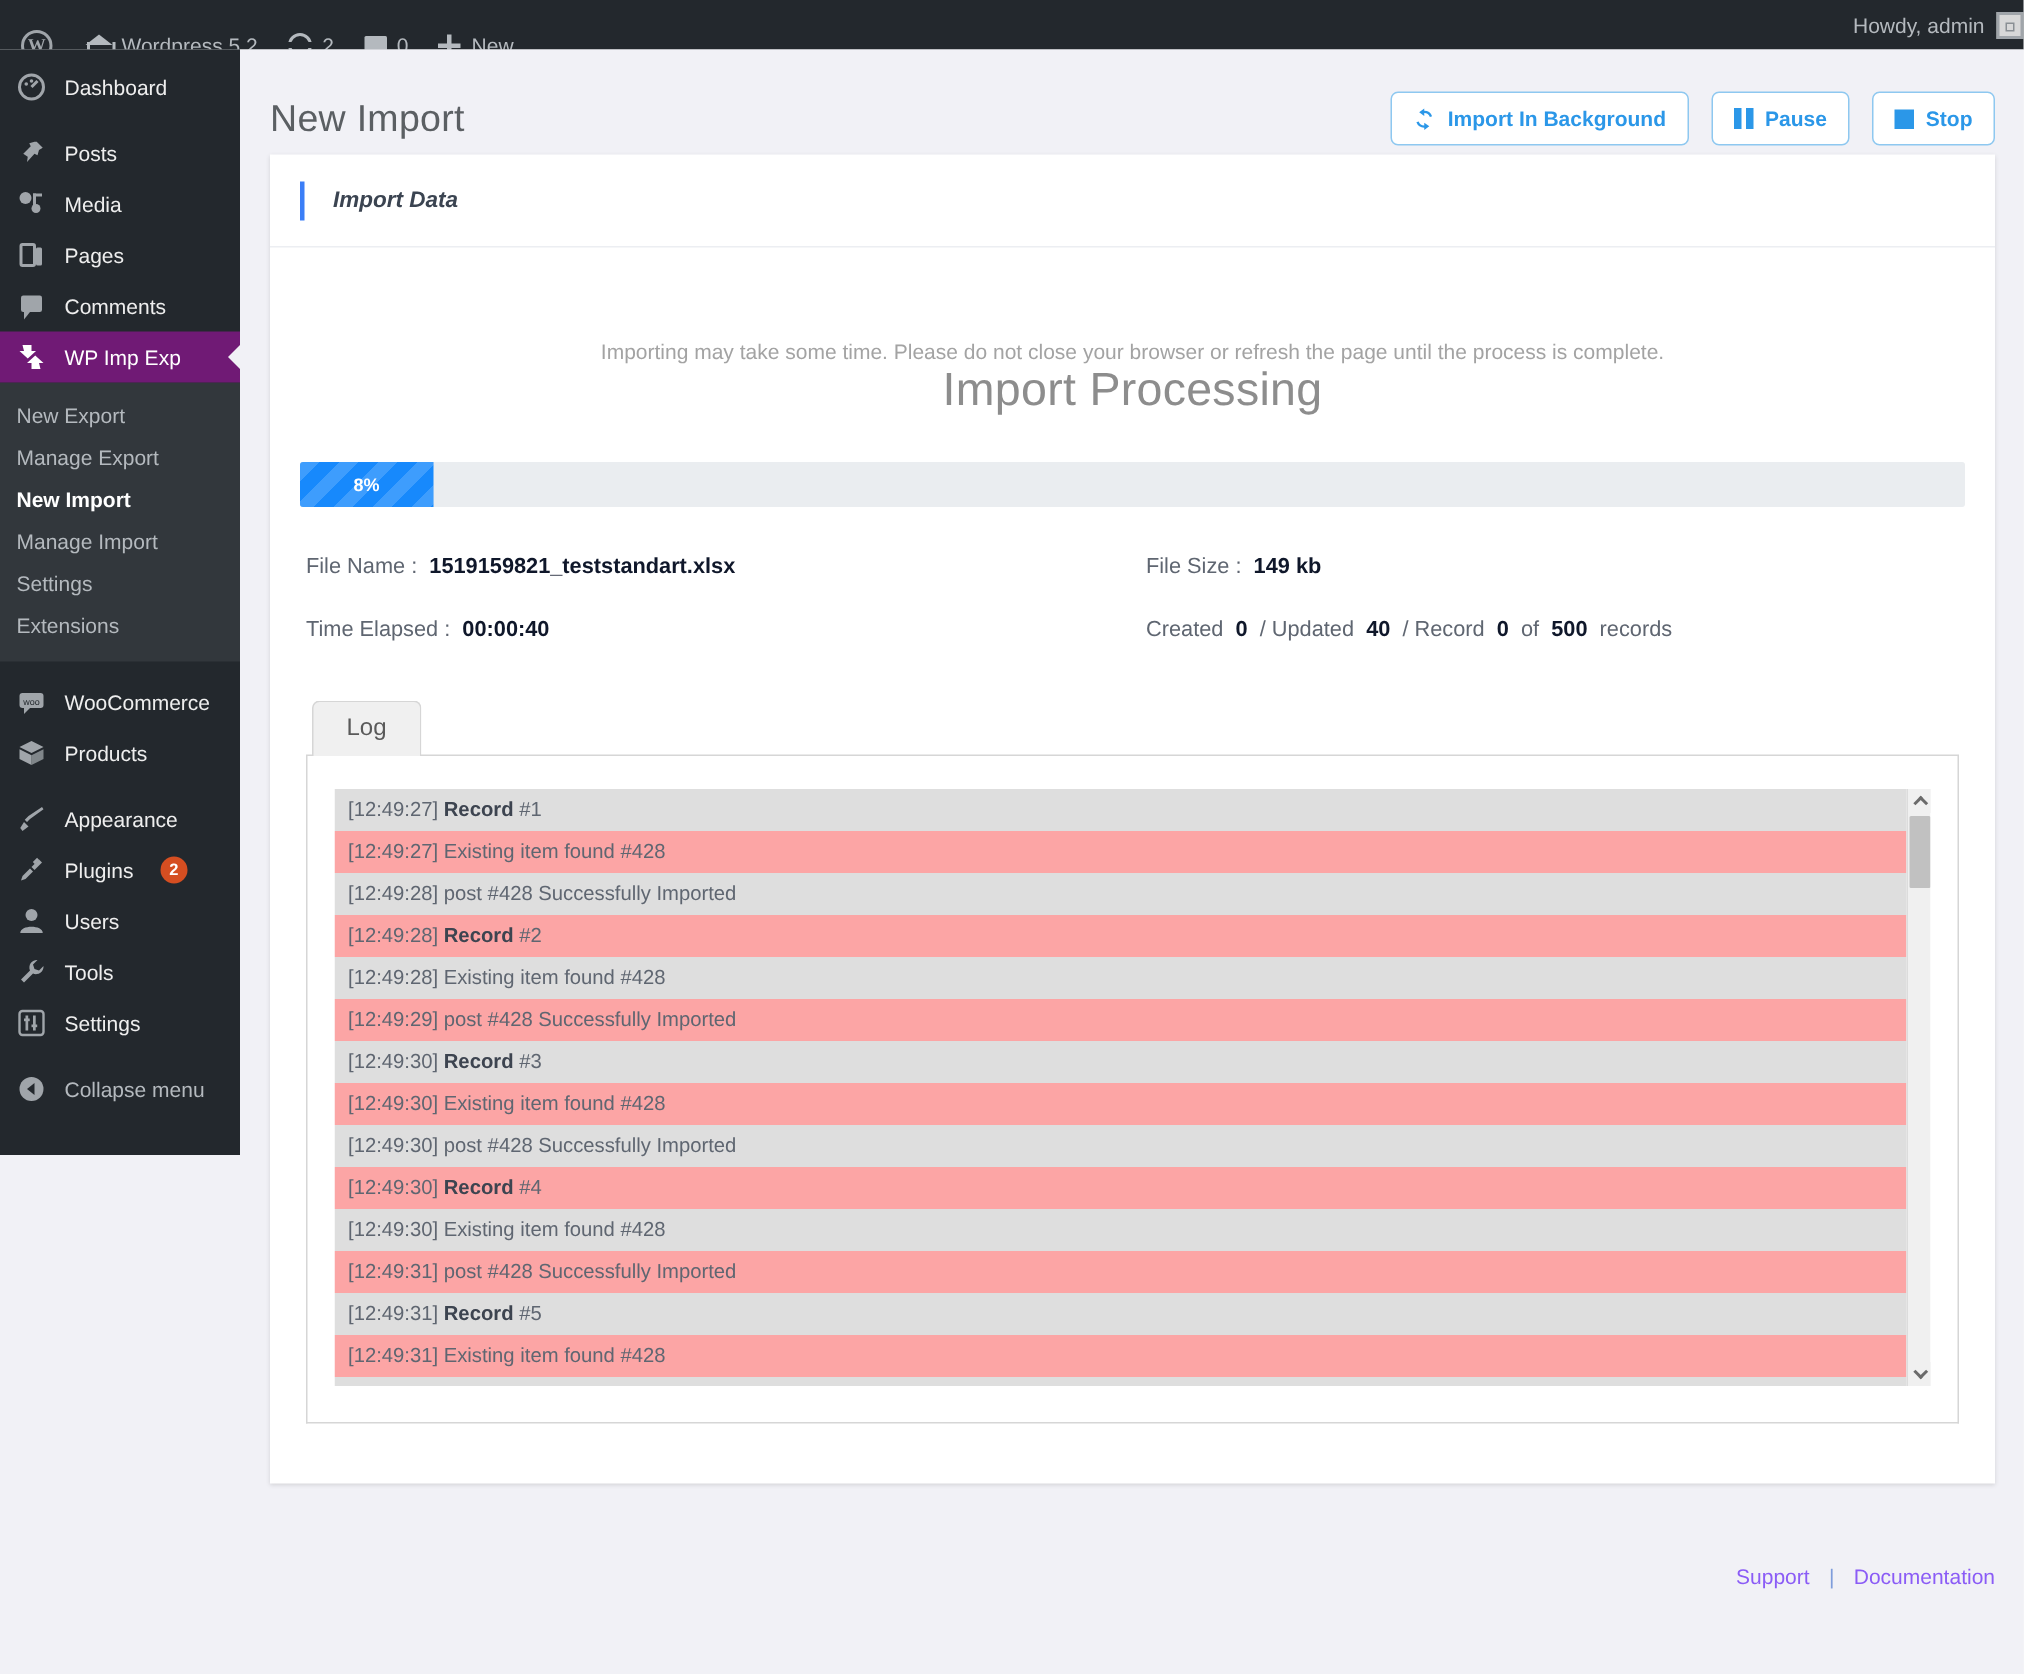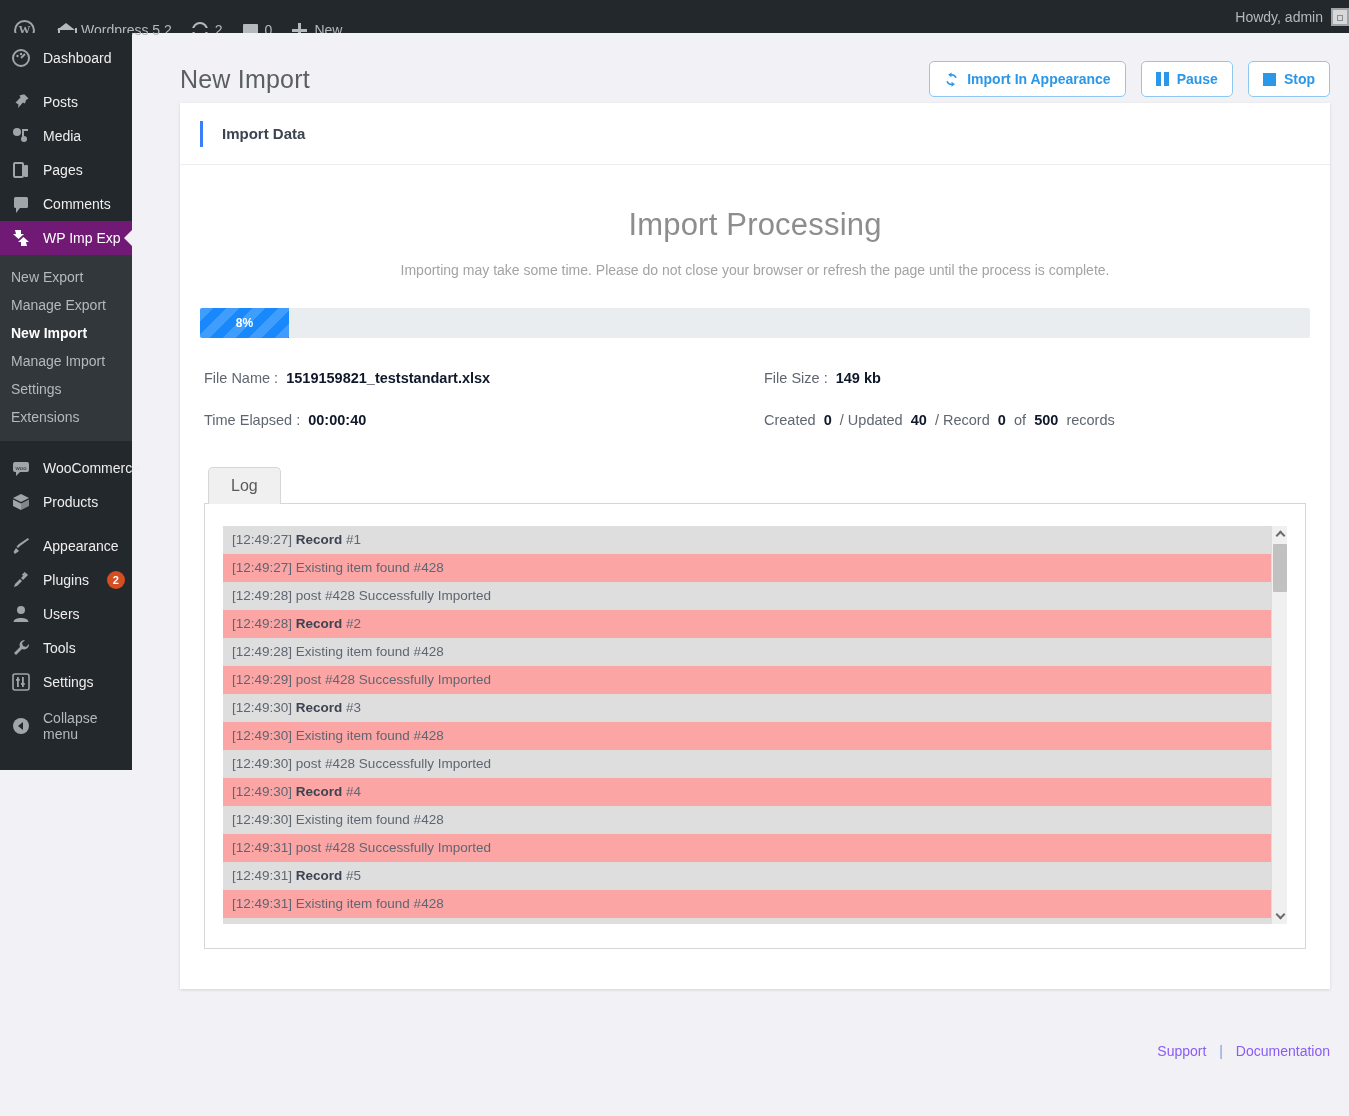--- a/index.html
+++ b/index.html
@@ -69,21 +69,21 @@
   .comment-icon::after {
     content:""; position:absolute; left: 1px; bottom: -5px; width: 0; height: 0;
     border-left: 5px solid #b4b9be; border-top: 5px solid transparent;
   }
   .plus-icon { position: relative; width: 15px; height: 15px; }
   .plus-icon::before { content:""; position:absolute; left: 6px; top: 0; width: 3px; height: 15px; background:#b4b9be; }
   .plus-icon::after  { content:""; position:absolute; top: 6px; left: 0; width: 15px; height: 3px; background:#b4b9be; }
 
   
   #sidebar {
-    position: absolute; top: 33px; left: 0; width: 132px; height: 737px;
+    position: absolute; top: 33px; left: 0; width: 160px; height: 737px;
     background: #23282d; color: #eee; font-size: 14px;
   }
   .menu-item {
     display: flex; align-items: center; gap: 12px;
     height: 34px; padding-left: 11px; color: #eee; position: relative;
   }
   .menu-item .mlabel { font-size: 14px; }
   .menu-item.current { background: #701a75; color: #fff; font-weight: 400; }
   .menu-item.current::after {
     content:""; position: absolute; right: 0; top: 50%; margin-top: -8px;
@@ -132,21 +132,21 @@
 
   .card {
     margin: 0 19px 0 20px; background: #fff;
     box-shadow: 0 1px 3px rgba(0,0,0,0.13);
   }
   .card-header {
     height: 62px; display: flex; align-items: center;
     border-bottom: 1px solid #eceef2; padding-left: 20px;
   }
   .accent-bar { width: 3px; height: 26px; background: #3b7ef7; margin-right: 19px; }
-  .card-header-title { font-size: 15px; font-weight: bold; color: #3b4451; }
+  .card-header-title { font-size: 15px; font-weight: bold; color: #3b4451; font-style: italic; }
 
   .card-body { padding: 42px 20px 40px; }
   #import-heading {
     text-align: center; font-size: 31px; font-weight: 400; color: #8d8d8d;
     letter-spacing: .2px;
   }
   #import-sub {
     text-align: center; font-size: 14px; color: #a3a3a3; margin-top: 19px;
   }
 
@@ -431,21 +431,21 @@
   <div class="page-head">
     <div id="page-title">New Import</div>
     <div class="head-actions">
       <button class="btn">
         <span>
           <svg class="icon-sync" viewBox="0 0 20 20">
               <path d="M10 2.5 a7.5 7.5 0 0 1 7 4.8 l-2 .7 A5.5 5.5 0 0 0 10 4.5 V7 L5.5 3.7 10 0.5 Z"></path>
               <path d="M10 17.5 a7.5 7.5 0 0 1 -7 -4.8 l2 -.7 A5.5 5.5 0 0 0 10 15.5 V13 l4.5 3.3 L10 19.5 Z"></path>
             </svg>
         </span>
-        <span>Import In Appearance</span>
+        <span>Import In Background</span>
       </button>
       <button class="btn">
         <span class="icon-pause">
             <i></i>
             <i></i>
           </span>
         <span>Pause</span>
       </button>
       <button class="btn">
         <span class="icon-stop"></span>
@@ -454,22 +454,22 @@
     </div>
   </div>
 
   <div class="card">
     <div class="card-header">
       <span class="accent-bar"></span>
       <span class="card-header-title">Import Data</span>
     </div>
 
     <div class="card-body">
+      <div id="import-sub">Importing may take some time. Please do not close your browser or refresh the page until the process is complete.</div>
       <div id="import-heading">Import Processing</div>
-      <div id="import-sub">Importing may take some time. Please do not close your browser or refresh the page until the process is complete.</div>
 
       <div class="progress-outer">
         <div class="progress-inner" id="progress-inner" style="width: 8%;">
           <span>8%</span>
         </div>
       </div>
 
       <div class="info-grid">
         <div class="info-cell">
           <span class="info-label">File Name :</span>

